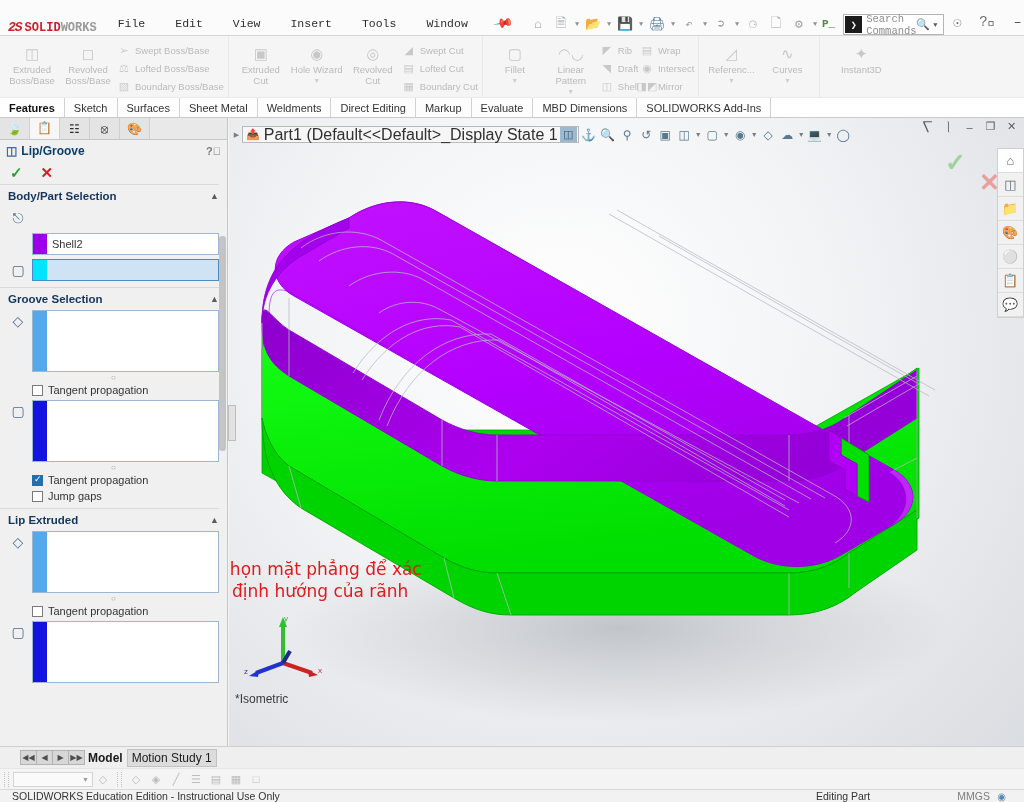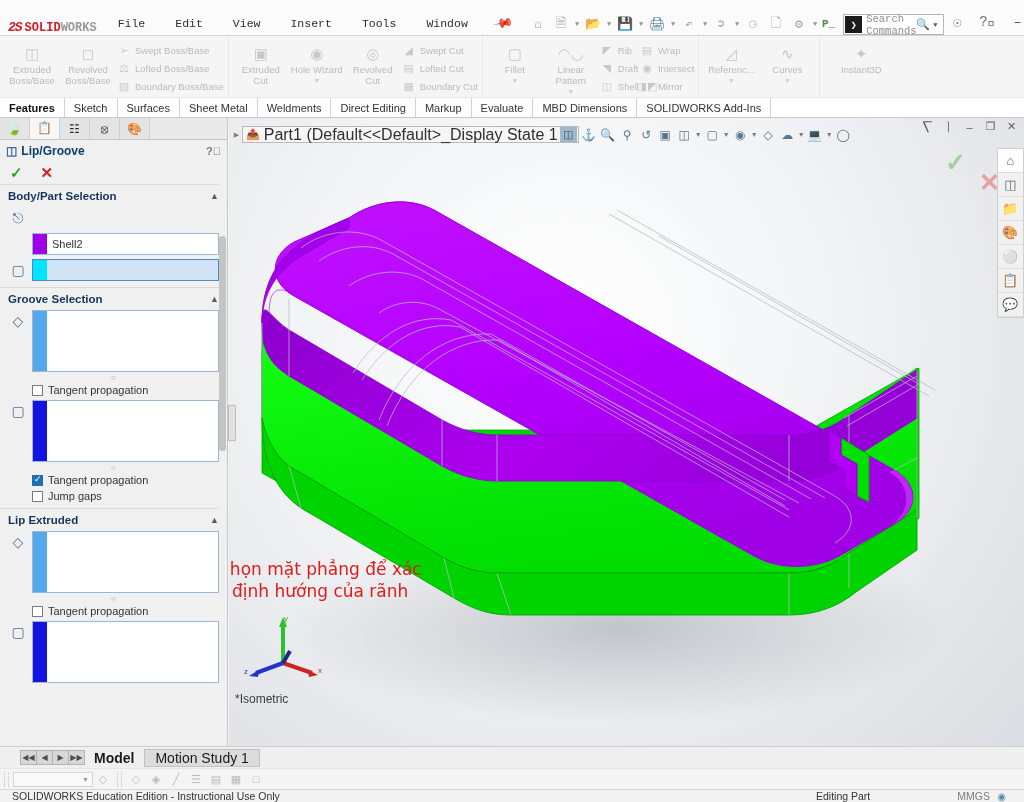--- a/index.html
+++ b/index.html
@@ -206,21 +206,21 @@
   .tabbar {
     position:absolute; top:746px; left:0; width:1024px; height:22px;
     background:#efefef; border-top:1px solid #cfcfcf; display:flex; align-items:center;
   }
   .navbtns { display:flex; margin-left:20px; }
   .navbtns .nb {
     width:17px; height:15px; background:#d7d7d7; border:1px solid #b3b3b3;
     display:flex;align-items:center;justify-content:center; font-size:8px; color:#4d4d4d;
     margin-right:-1px;
   }
-  .tabbar .dtab { padding:0 10px; font-size:14px; color:#1a1a1a; }
+  .tabbar .dtab { padding:0 4px; font-size:12px; color:#1a1a1a; }
   .tabbar .dtab.active { font-weight:bold; }
   .tabbar .dtab.inactive { background:#dcdcdc; border:1px solid #c2c2c2; line-height:17px; height:18px;}
   .bottoolbar {
     position:absolute; top:768px; left:0; width:1024px; height:21px;
     background:#f4f4f4; border-top:1px solid #dcdcdc; display:flex; align-items:center;
     opacity:.55;
   }
   .bottoolbar .grip { width:5px; height:15px; border-left:1px dotted #9a9a9a; border-right:1px dotted #9a9a9a; margin:0 4px;}
   .bottoolbar .combo { width:80px; height:15px; border:1px solid #bdbdbd; background:#fff;
     display:flex; align-items:center; justify-content:flex-end; padding-right:3px; font-size:7px; color:#555;}

